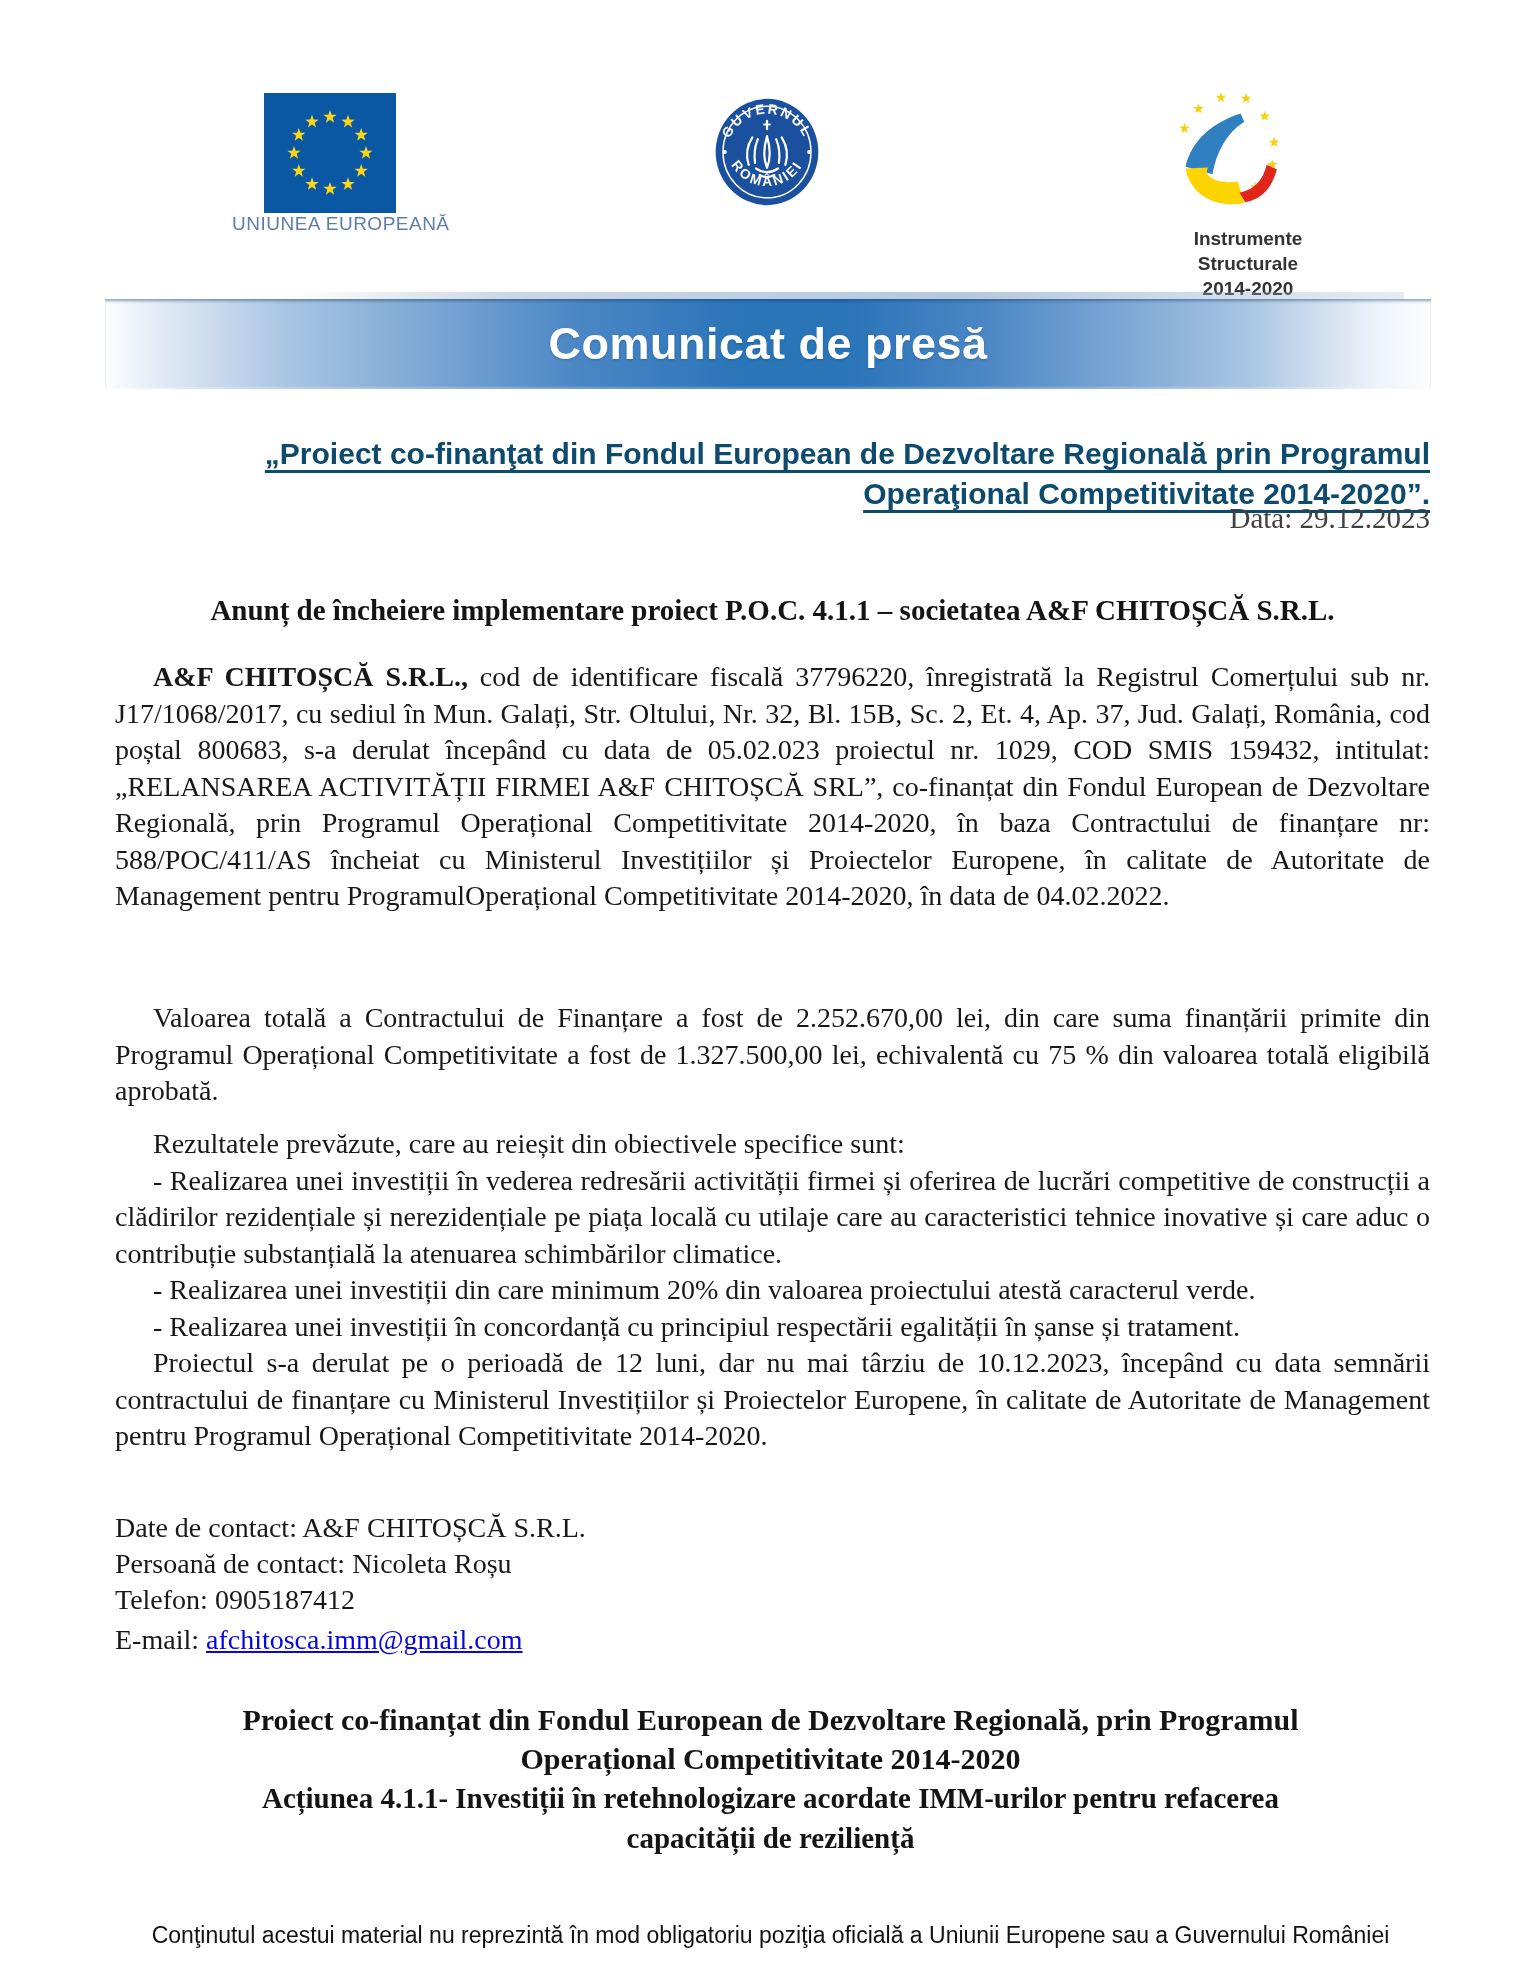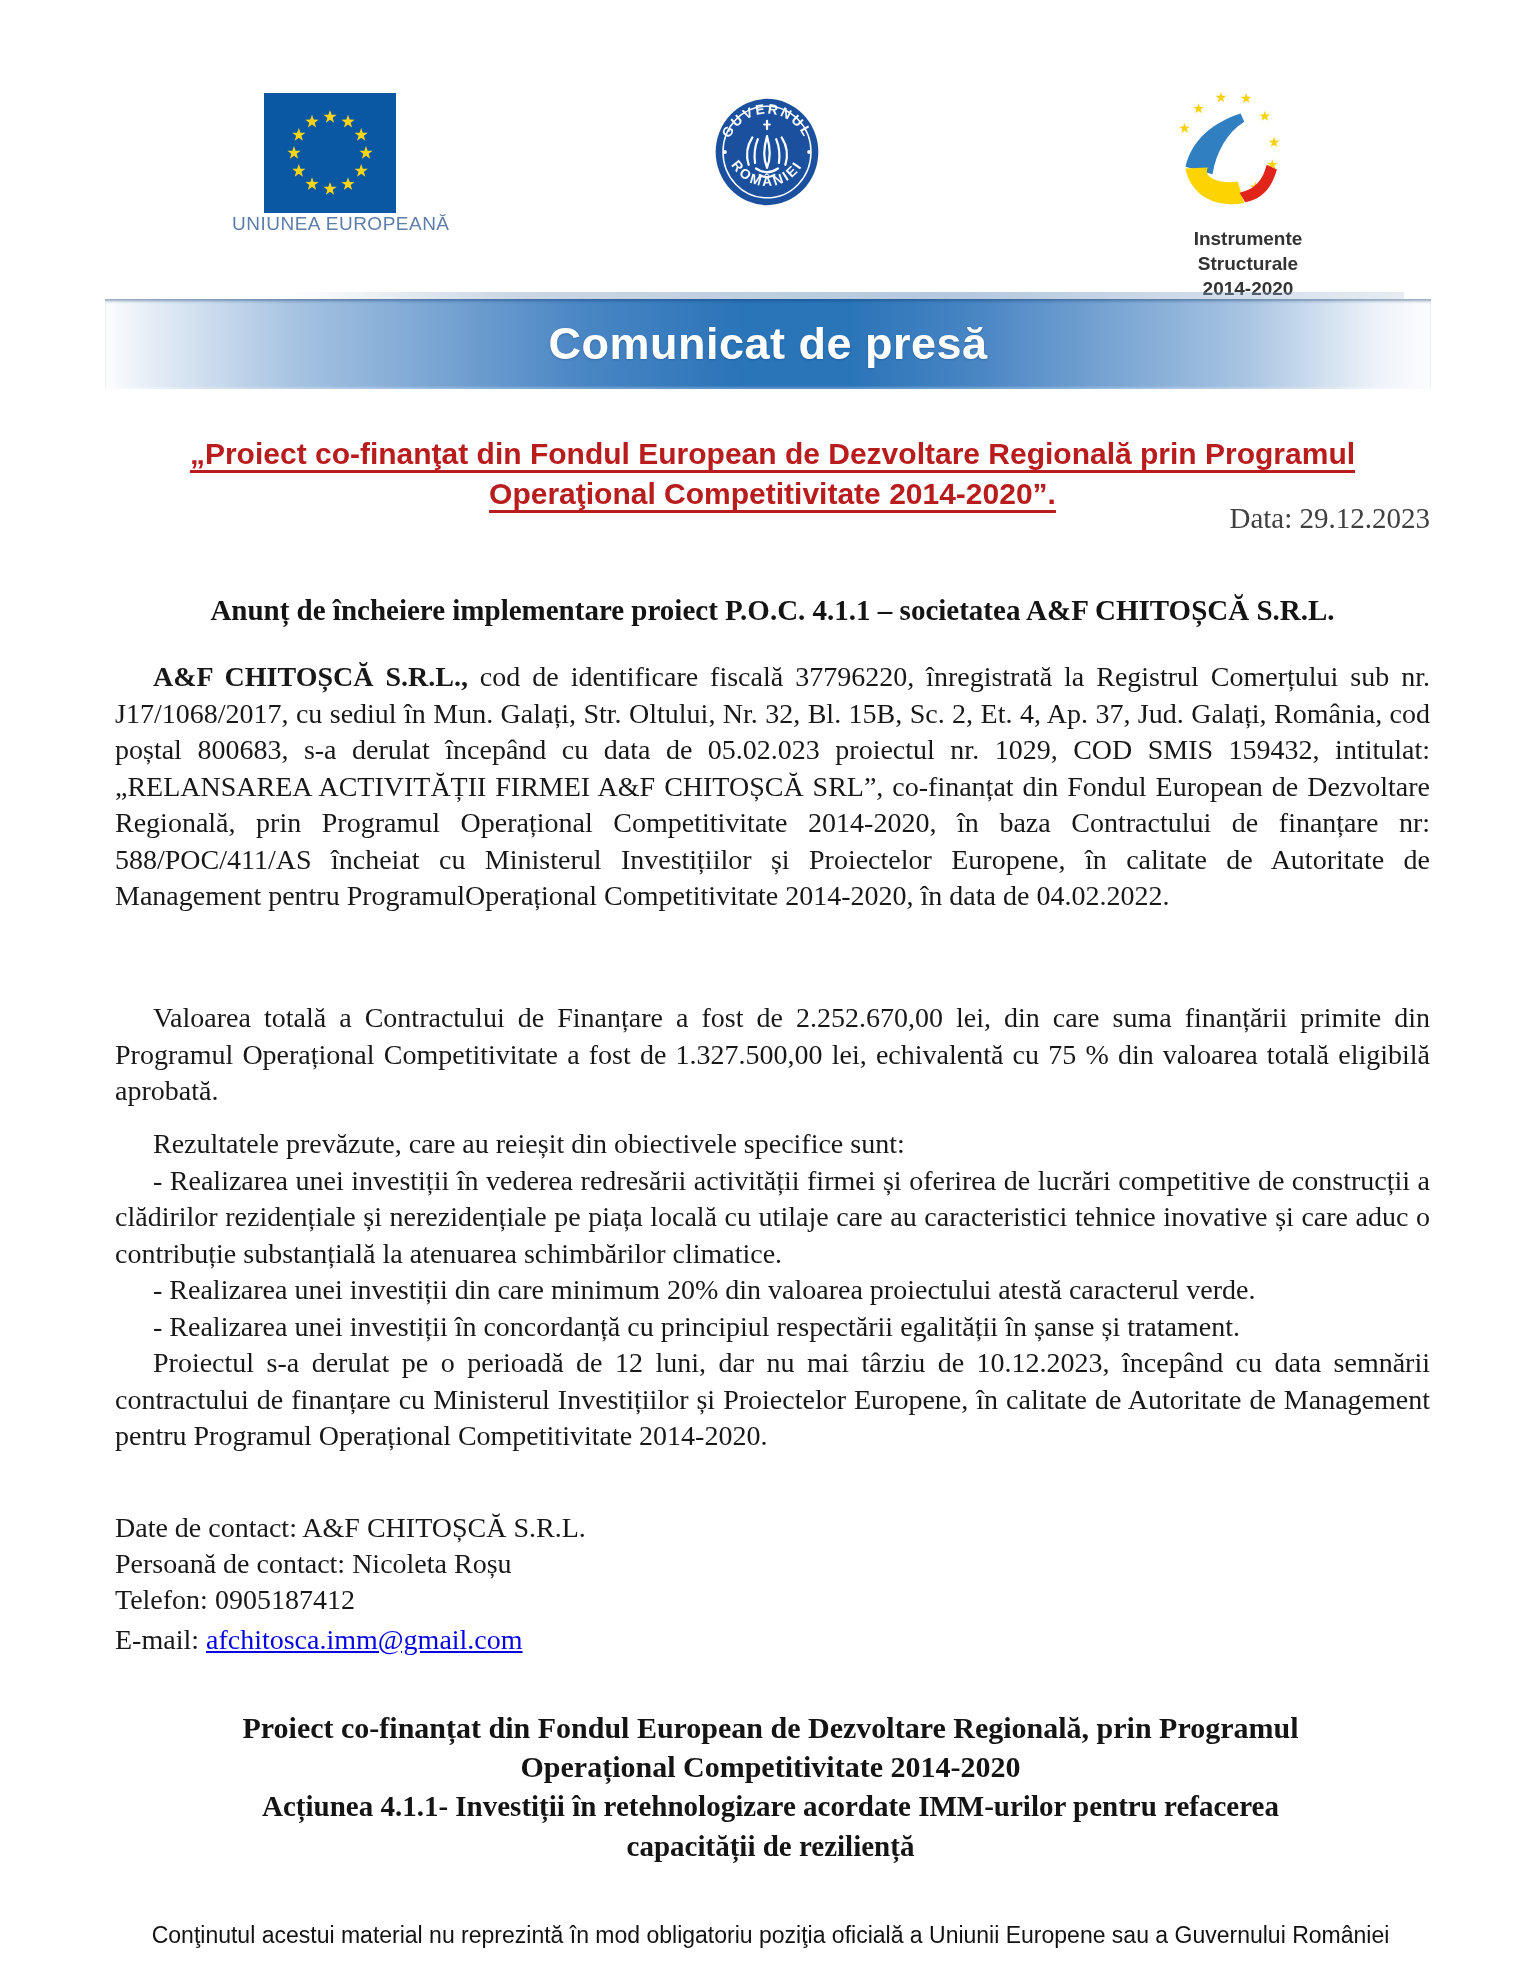--- a/index.html
+++ b/index.html
@@ -42,23 +42,23 @@
     background:linear-gradient(90deg, rgba(150,170,195,0) 0%, rgba(140,165,195,.45) 20%, rgba(120,155,195,.55) 60%, rgba(160,180,205,.25) 100%);
   }
   .banner-title{
     font-family:"Liberation Sans", sans-serif;
     font-weight:700;font-size:45px;line-height:90px;color:#ffffff;
     letter-spacing:.5px;text-shadow:0 1px 2px rgba(20,60,110,.35);
   }
   
   .doc-title{
     position:absolute;top:434px;left:115px;right:106px;
-    text-align:center;
-    font-family:"Liberation Sans", sans-serif;
-    font-weight:bold;font-size:30px;line-height:40px;color:#b91c1c;
+    text-align:right;
+    font-family:"Liberation Sans", sans-serif;
+    font-weight:bold;font-size:30px;line-height:40px;color:#0c4a6e;
   }
   .doc-title .u{text-decoration:underline;text-decoration-thickness:2.5px;text-underline-offset:6px;}
   .dateline{
     position:absolute;top:502px;left:115px;right:106px;
     text-align:right;font-size:29px;color:#404040;
   }
   .announcement{
     position:absolute;top:594px;left:115px;right:106px;
     text-align:center;font-weight:bold;font-size:29px;color:#141414;
   }
@@ -66,21 +66,21 @@
   .p1{position:absolute;top:659px;left:115px;right:106px;margin:0;text-indent:38px;}
   .p2{position:absolute;top:1000px;left:115px;right:106px;margin:0;text-indent:38px;}
   .results{position:absolute;top:1126px;left:115px;right:106px;}
   .results p{margin:0;text-indent:38px;}
   .contact{position:absolute;top:1510px;left:115px;right:106px;font-size:28px;line-height:36px;color:#181818;}
   .contact .email-row{margin-top:4px;}
   .email-link{color:#0806e0;text-decoration:underline;cursor:pointer;}
   .closing{
     position:absolute;top:1700px;left:100px;right:95px;
     text-align:center;font-weight:bold;color:#141414;
-    font-size:30px;line-height:39px;margin-top:8px;
+    font-size:30px;line-height:39px;
   }
   .closing .second{font-size:29px;}
   .disclaimer{
     position:absolute;top:1922px;left:60px;right:55px;
     text-align:center;
     font-family:"Liberation Sans", sans-serif;
     font-size:23px;color:#121212;
   }
   .b{font-weight:bold;}
 </style>

